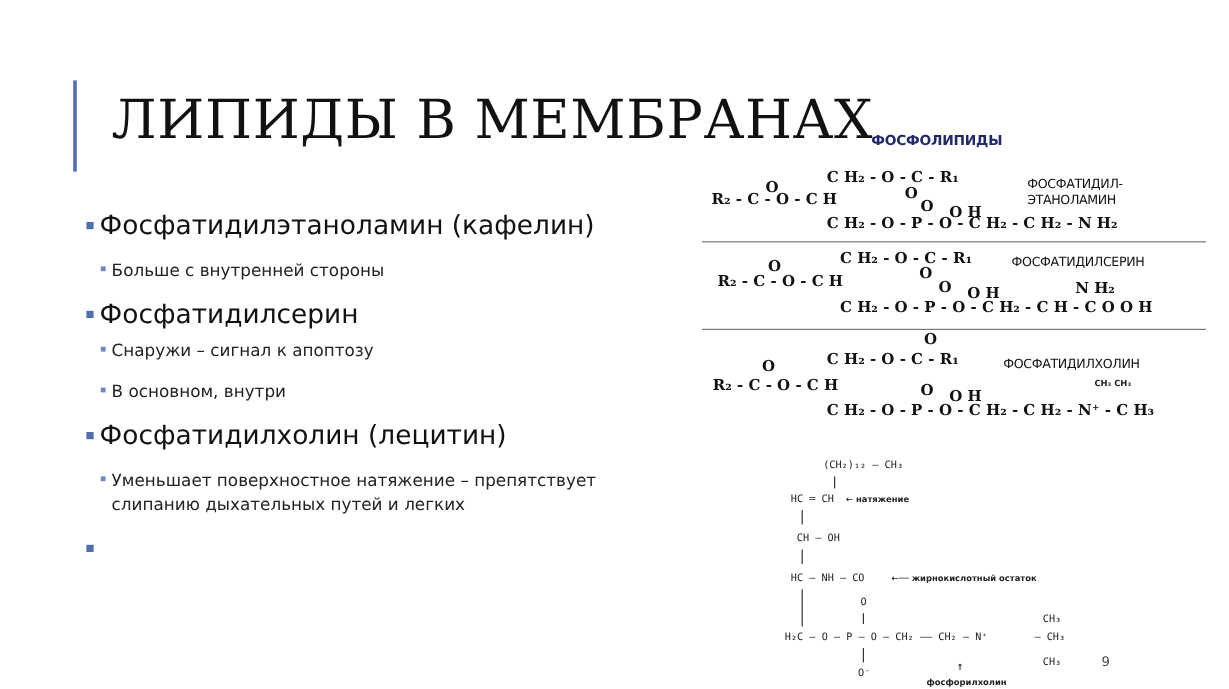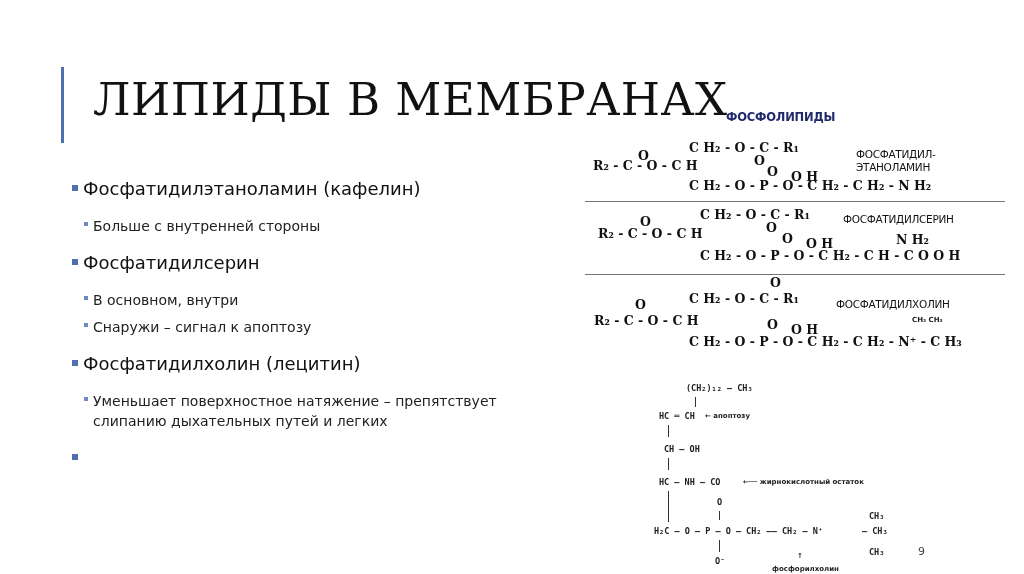--- a/index.html
+++ b/index.html
@@ -13,21 +13,21 @@
     background: #4f6fae;
   }
   .title {
     position: absolute; left: 93px; top: 70px;
     font-family: "DejaVu Serif", "Liberation Serif", serif;
     font-size: 45px; letter-spacing: 0.5px; color: #111;
     line-height: 60px; white-space: nowrap;
   }
   .bullets { position: absolute; left: 72px; top: 176px; width: 500px; }
   .l1 {
-    font-size: 18px; line-height: 26px; color: #111; position: relative;
+    font-size: 22px; line-height: 26px; color: #111; position: relative;
     padding-left: 11px; white-space: nowrap;
   }
   .l1 .mk {
     position: absolute; left: 0; top: 9px; width: 6px; height: 6px; background: #4f6fae;
   }
   .l2 {
     font-size: 14px; line-height: 20px; color: #222; position: relative;
     padding-left: 21px; margin-top: 14px;
   }
   .l2 .mk {
@@ -47,43 +47,43 @@
   }
   .phos-title {
     position: absolute; left: 726px; top: 110px;
     font-family: "DejaVu Sans", "Liberation Sans", sans-serif;
     font-weight: bold; font-size: 11.5px; color: #202a6a;
     letter-spacing: -0.2px;
   }
   .sep { position: absolute; left: 585px; width: 420px; height: 1px; background: #777; }
   .sm {
     position: absolute; font-family: "DejaVu Sans Mono", "Liberation Mono", monospace;
-    font-size: 8.5px; color: #222; white-space: pre; font-weight: bold;
+    font-size: 8.5px; color: #222; white-space: pre; font-weight: normal;
   }
   .smn { position: absolute; font-family: "DejaVu Sans", "Liberation Sans", sans-serif; font-size: 7px; color: #222; white-space: nowrap; font-weight: bold;}
   .vl { position: absolute; width: 1px; background: #333; }
   .page-num {
     position: absolute; left: 918px; top: 545px; font-size: 11px; color: #444;
   }
 </style>
 </head>
 <body>
 
 <div class="accent-bar"></div>
 <div class="title">ЛИПИДЫ В МЕМБРАНАХ</div>
 
 <div class="bullets">
   <div class="grp">
     <div class="l1"><span class="mk"></span><span>Фосфатидилэтаноламин (кафелин)</span></div>
     <div class="l2"><span class="mk"></span><span>Больше с внутренней стороны</span></div>
   </div>
   <div class="grp">
     <div class="l1"><span class="mk"></span><span>Фосфатидилсерин</span></div>
+    <div class="l2" style="margin-top:7px"><span class="mk"></span><span>Снаружи – сигнал к апоптозу</span></div>
     <div class="l2"><span class="mk"></span><span>В основном, внутри</span></div>
-    <div class="l2" style="margin-top:7px"><span class="mk"></span><span>Снаружи – сигнал к апоптозу</span></div>
   </div>
   <div class="grp">
     <div class="l1"><span class="mk"></span><span>Фосфатидилхолин (лецитин)</span></div>
     <div class="l2" style="width:450px"><span class="mk"></span><span>Уменьшает поверхностное натяжение – препятствует слипанию дыхательных путей и легких</span></div>
   </div>
   <div class="grp">
     <div class="l1"><span class="mk"></span></div>
   </div>
 </div>
 
@@ -126,21 +126,21 @@
     <div class="smn" style="left:912px;top:316px">CH₃   CH₃</div>
     <div class="chem" style="left:689px;top:334px">C H₂ - O - P - O - C H₂ - C H₂ - N⁺ - C H₃</div>
     <div class="lbl" style="left:836px;top:298px">ФОСФАТИДИЛХОЛИН</div>
   </div>
 </div>
 
 <div>
   <div class="sm" style="left:686px;top:383px">(CH₂)₁₂ — CH₃</div>
   <div class="vl" style="left:695px;top:397px;height:10px"></div>
   <div class="sm" style="left:659px;top:411px">HC ═ CH</div>
-  <div class="smn" style="left:705px;top:412px">← апоптозу</div>
+  <div class="smn" style="left:705px;top:412px">← натяжение</div>
   <div class="vl" style="left:668px;top:425px;height:12px"></div>
   <div class="sm" style="left:664px;top:444px">CH — OH</div>
   <div class="vl" style="left:668px;top:458px;height:12px"></div>
   <div class="sm" style="left:659px;top:477px">HC — NH — CO</div>
   <div class="smn" style="left:743px;top:478px">←── жирнокислотный остаток</div>
   <div class="vl" style="left:668px;top:491px;height:31px"></div>
   <div class="sm" style="left:717px;top:497px">O</div>
   <div class="vl" style="left:719px;top:511px;height:9px"></div>
   <div class="sm" style="left:869px;top:511px">CH₃</div>
   <div class="sm" style="left:654px;top:526px">H₂C — O — P — O — CH₂ —— CH₂ — N⁺</div>

